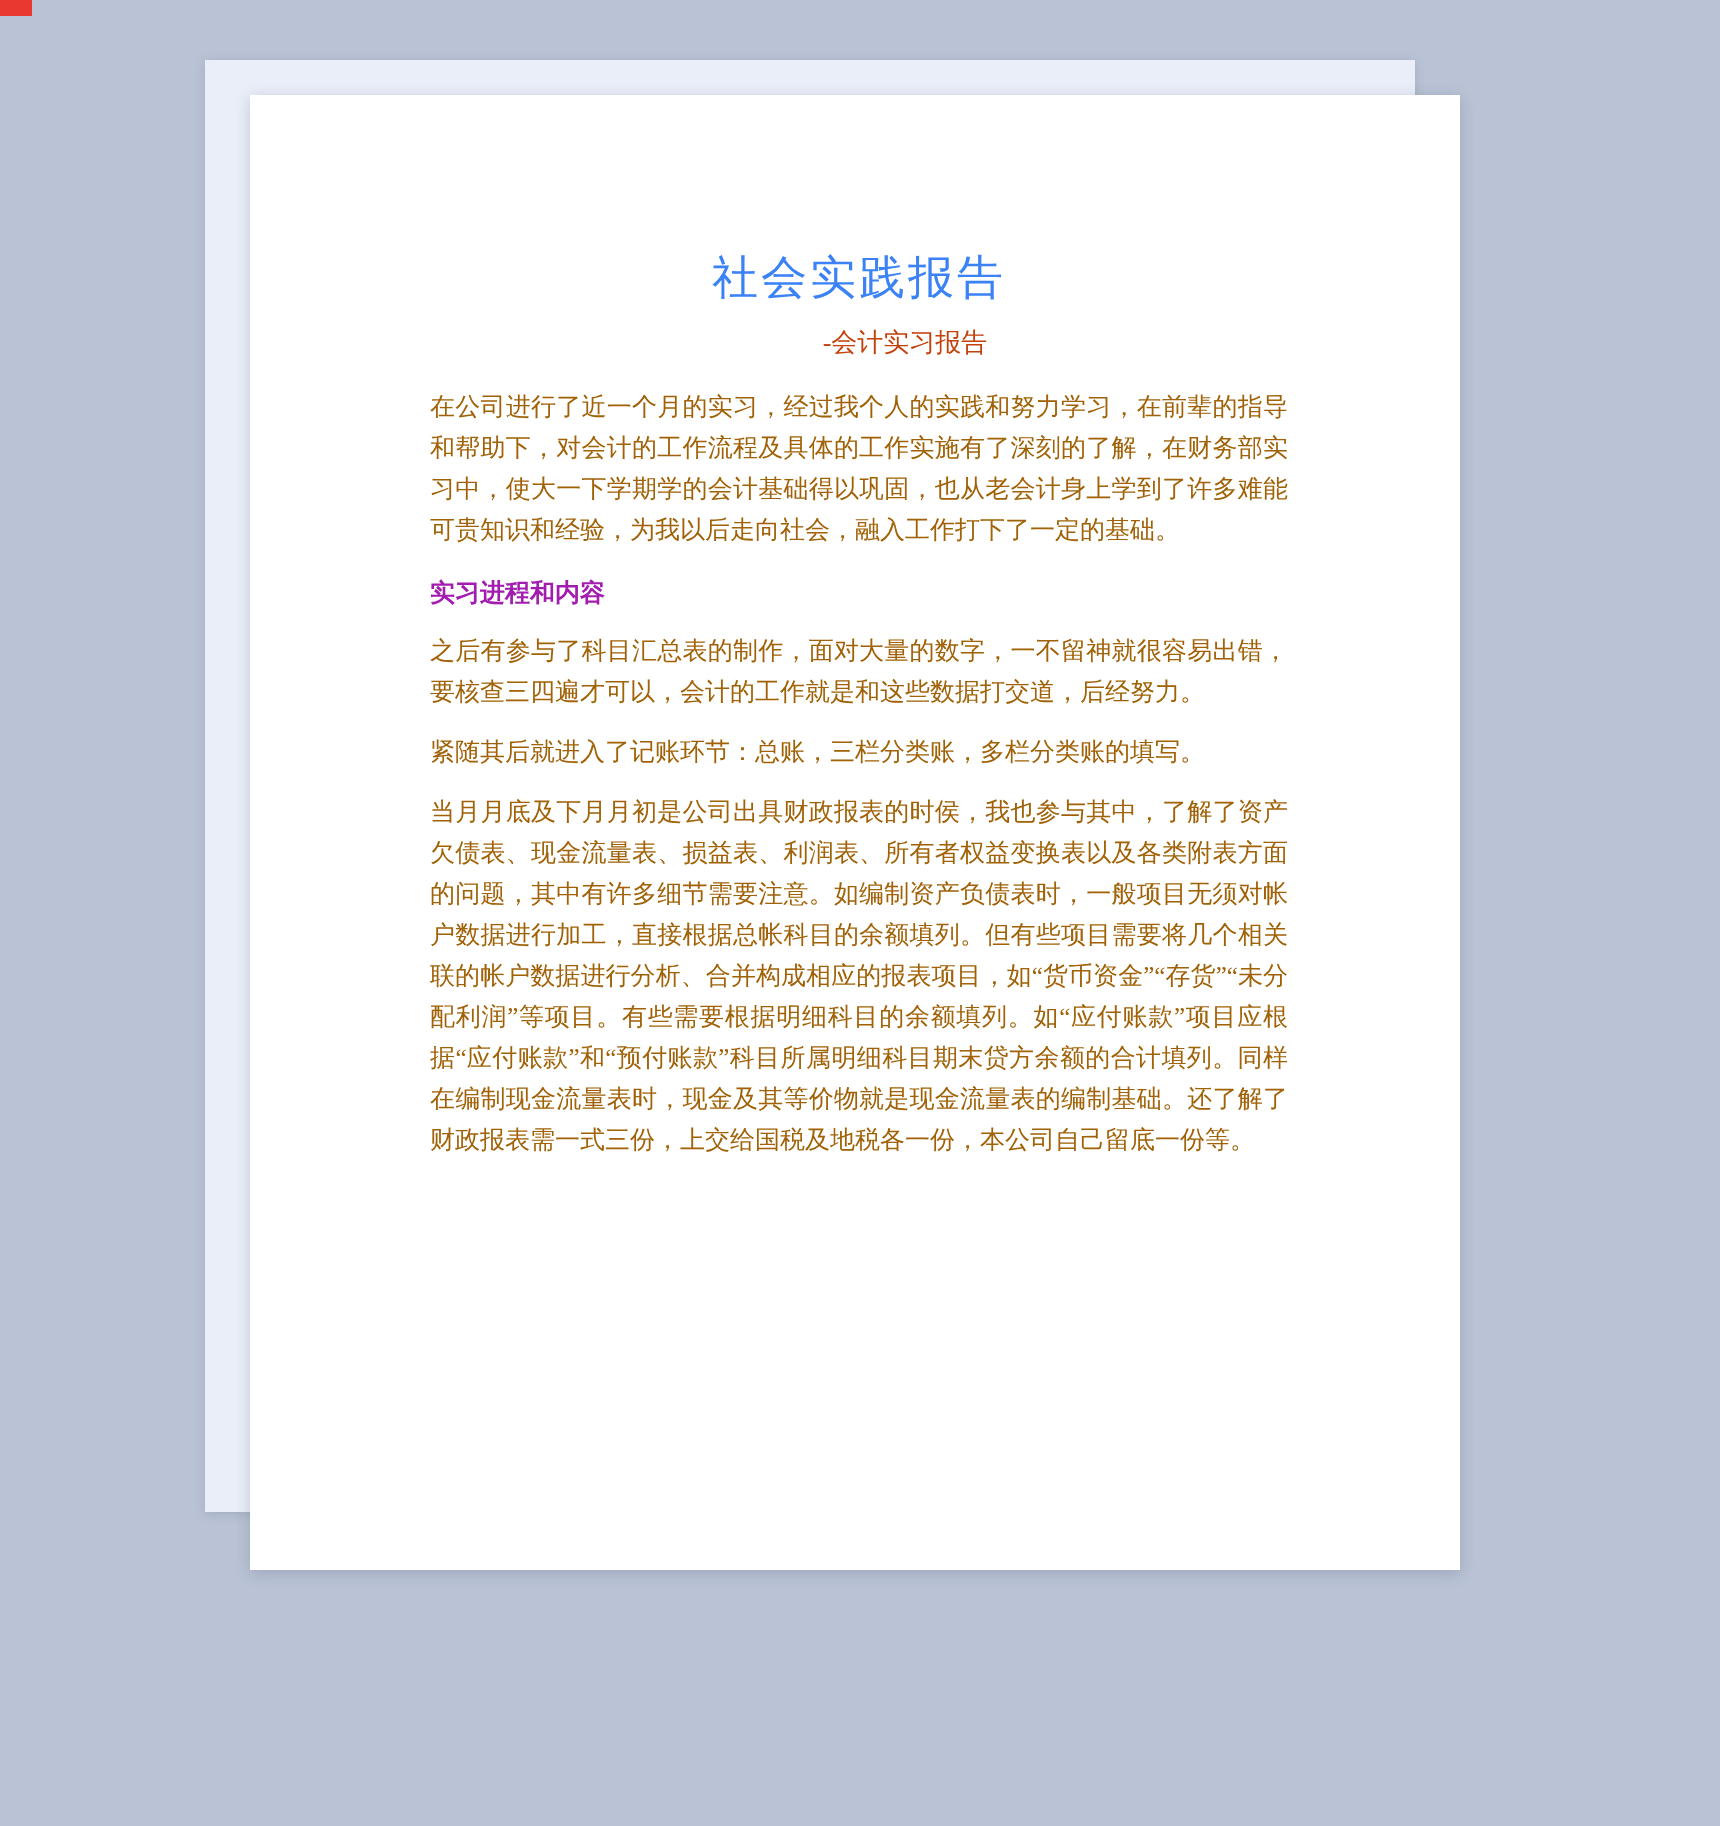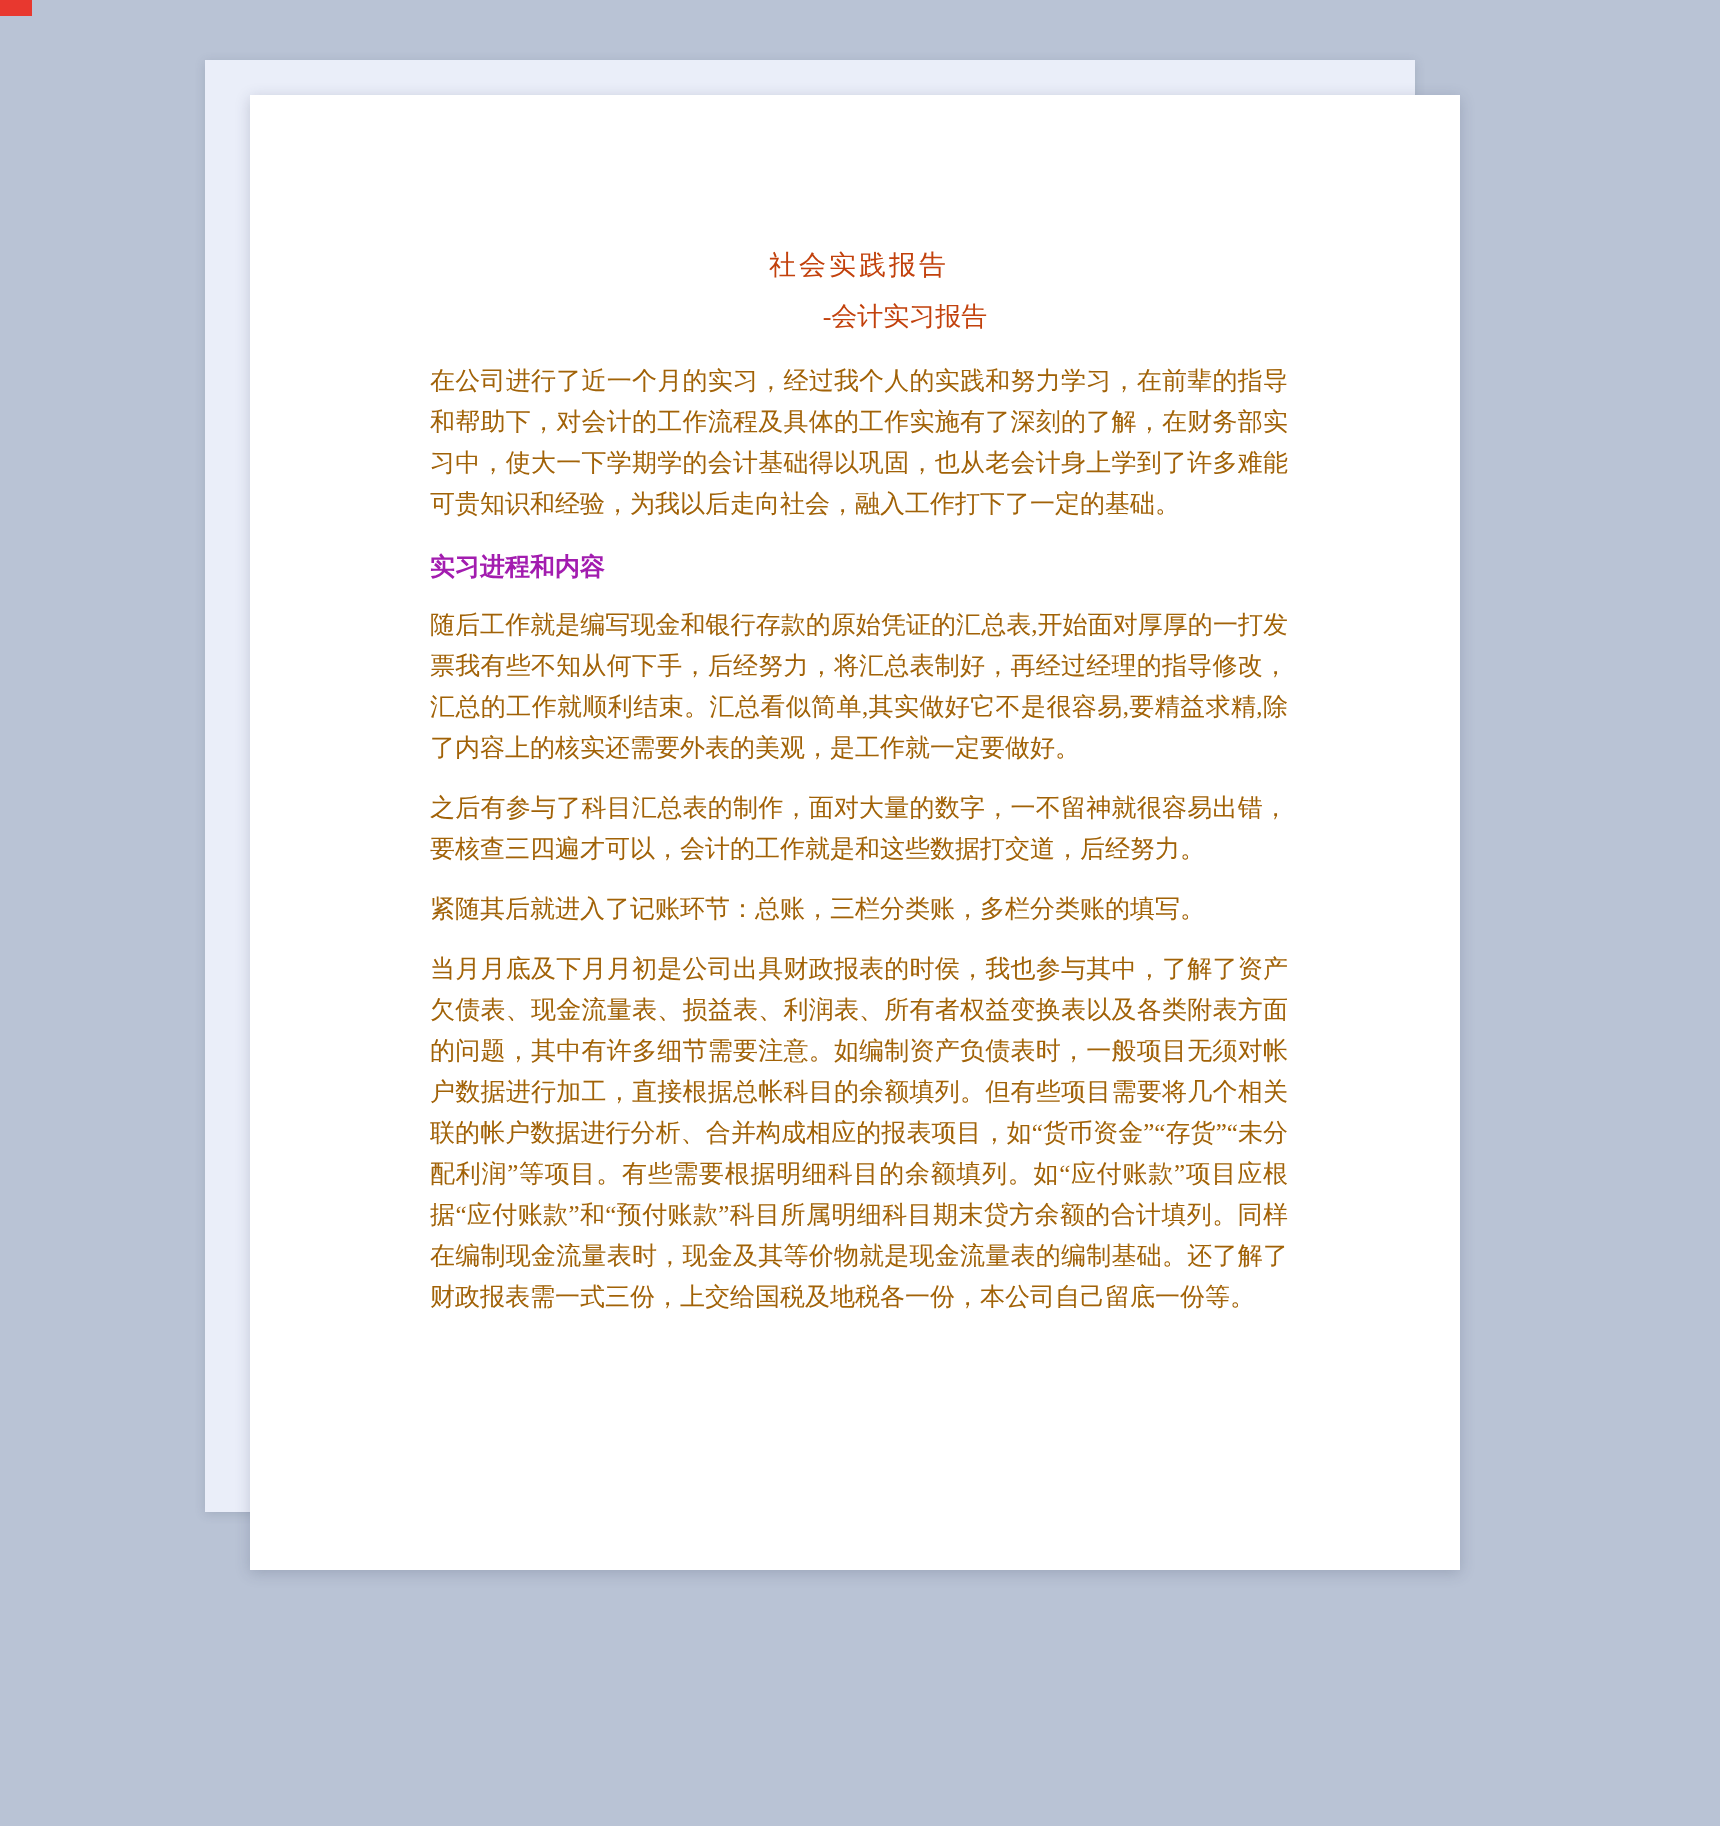--- a/index.html
+++ b/index.html
@@ -27,24 +27,24 @@
     position: absolute;
     left: 250px; top: 95px;
     width: 1210px; height: 1475px;
     background: #ffffff;
     box-shadow: 0 3px 14px rgba(50,60,85,0.22);
     padding: 152px 172px 0 180px;
     color: #3b3b3b;
   }
   .doc-title {
     text-align: center;
-    font-size: 27px;
+    font-size: 46px;
     font-weight: normal;
     letter-spacing: 3px;
-    color: #c2410c;
+    color: #3b82f6;
     margin-bottom: 16px;
   }
   .doc-subtitle {
     text-align: center;
     text-indent: 92px;
     font-size: 26px;
     font-weight: normal;
     color: #c2410c;
     margin-bottom: 26px;
   }
@@ -71,18 +71,17 @@
 
 <div class="page">
   <h1 class="doc-title">社会实践报告</h1>
   <h2 class="doc-subtitle">-会计实习报告</h2>
 
   <div class="body-text">
     <p>在公司进行了近一个月的实习，经过我个人的实践和努力学习，在前辈的指导和帮助下，对会计的工作流程及具体的工作实施有了深刻的了解，在财务部实习中，使大一下学期学的会计基础得以巩固，也从老会计身上学到了许多难能可贵知识和经验，为我以后走向社会，融入工作打下了一定的基础。</p>
 
     <h3 class="section-heading">实习进程和内容</h3>
 
-    <p>随后工作就是编写现金和银行存款的原始凭证的汇总表,开始面对厚厚的一打发票我有些不知从何下手，后经努力，将汇总表制好，再经过经理的指导修改，汇总的工作就顺利结束。汇总看似简单,其实做好它不是很容易,要精益求精,除了内容上的核实还需要外表的美观，是工作就一定要做好。</p>
     <p>之后有参与了科目汇总表的制作，面对大量的数字，一不留神就很容易出错，要核查三四遍才可以，会计的工作就是和这些数据打交道，后经努力。</p>
     <p>紧随其后就进入了记账环节：总账，三栏分类账，多栏分类账的填写。</p>
     <p>当月月底及下月月初是公司出具财政报表的时侯，我也参与其中，了解了资产欠债表、现金流量表、损益表、利润表、所有者权益变换表以及各类附表方面的问题，其中有许多细节需要注意。如编制资产负债表时，一般项目无须对帐户数据进行加工，直接根据总帐科目的余额填列。但有些项目需要将几个相关联的帐户数据进行分析、合并构成相应的报表项目，如“货币资金”“存货”“未分配利润”等项目。有些需要根据明细科目的余额填列。如“应付账款”项目应根据“应付账款”和“预付账款”科目所属明细科目期末贷方余额的合计填列。同样在编制现金流量表时，现金及其等价物就是现金流量表的编制基础。还了解了财政报表需一式三份，上交给国税及地税各一份，本公司自己留底一份等。</p>
   </div>
 </div>
 
 </body></html>

